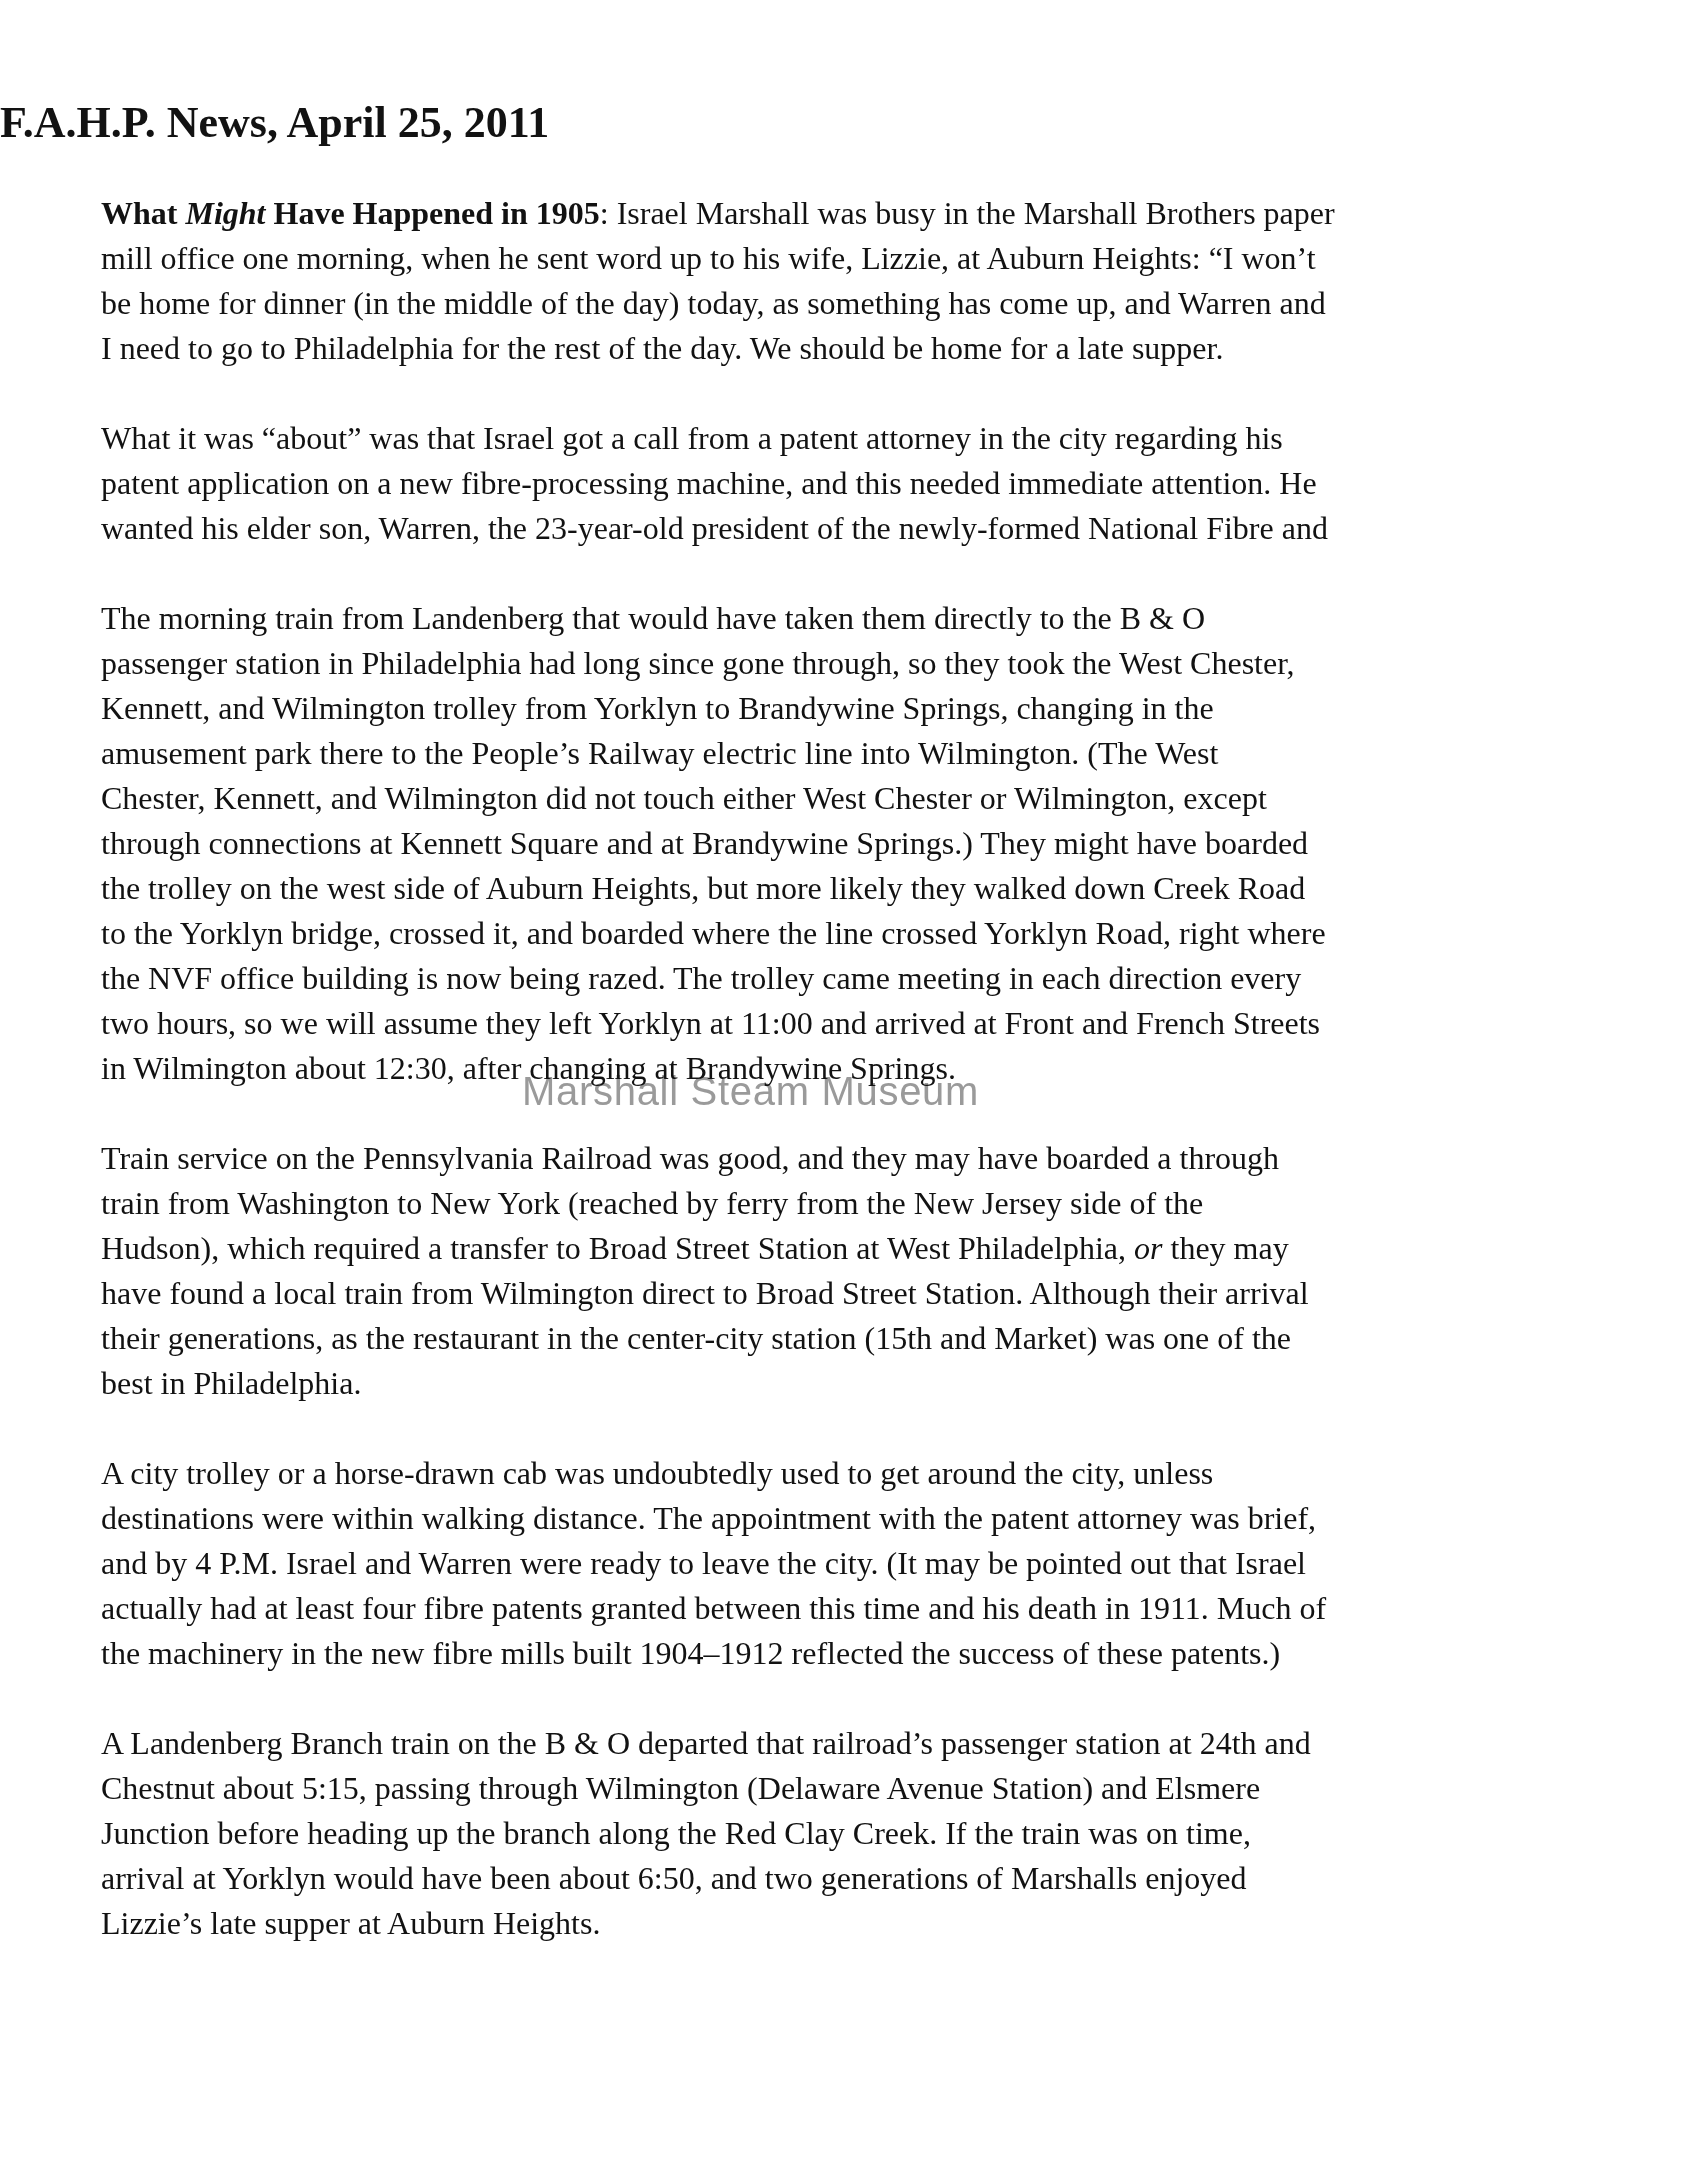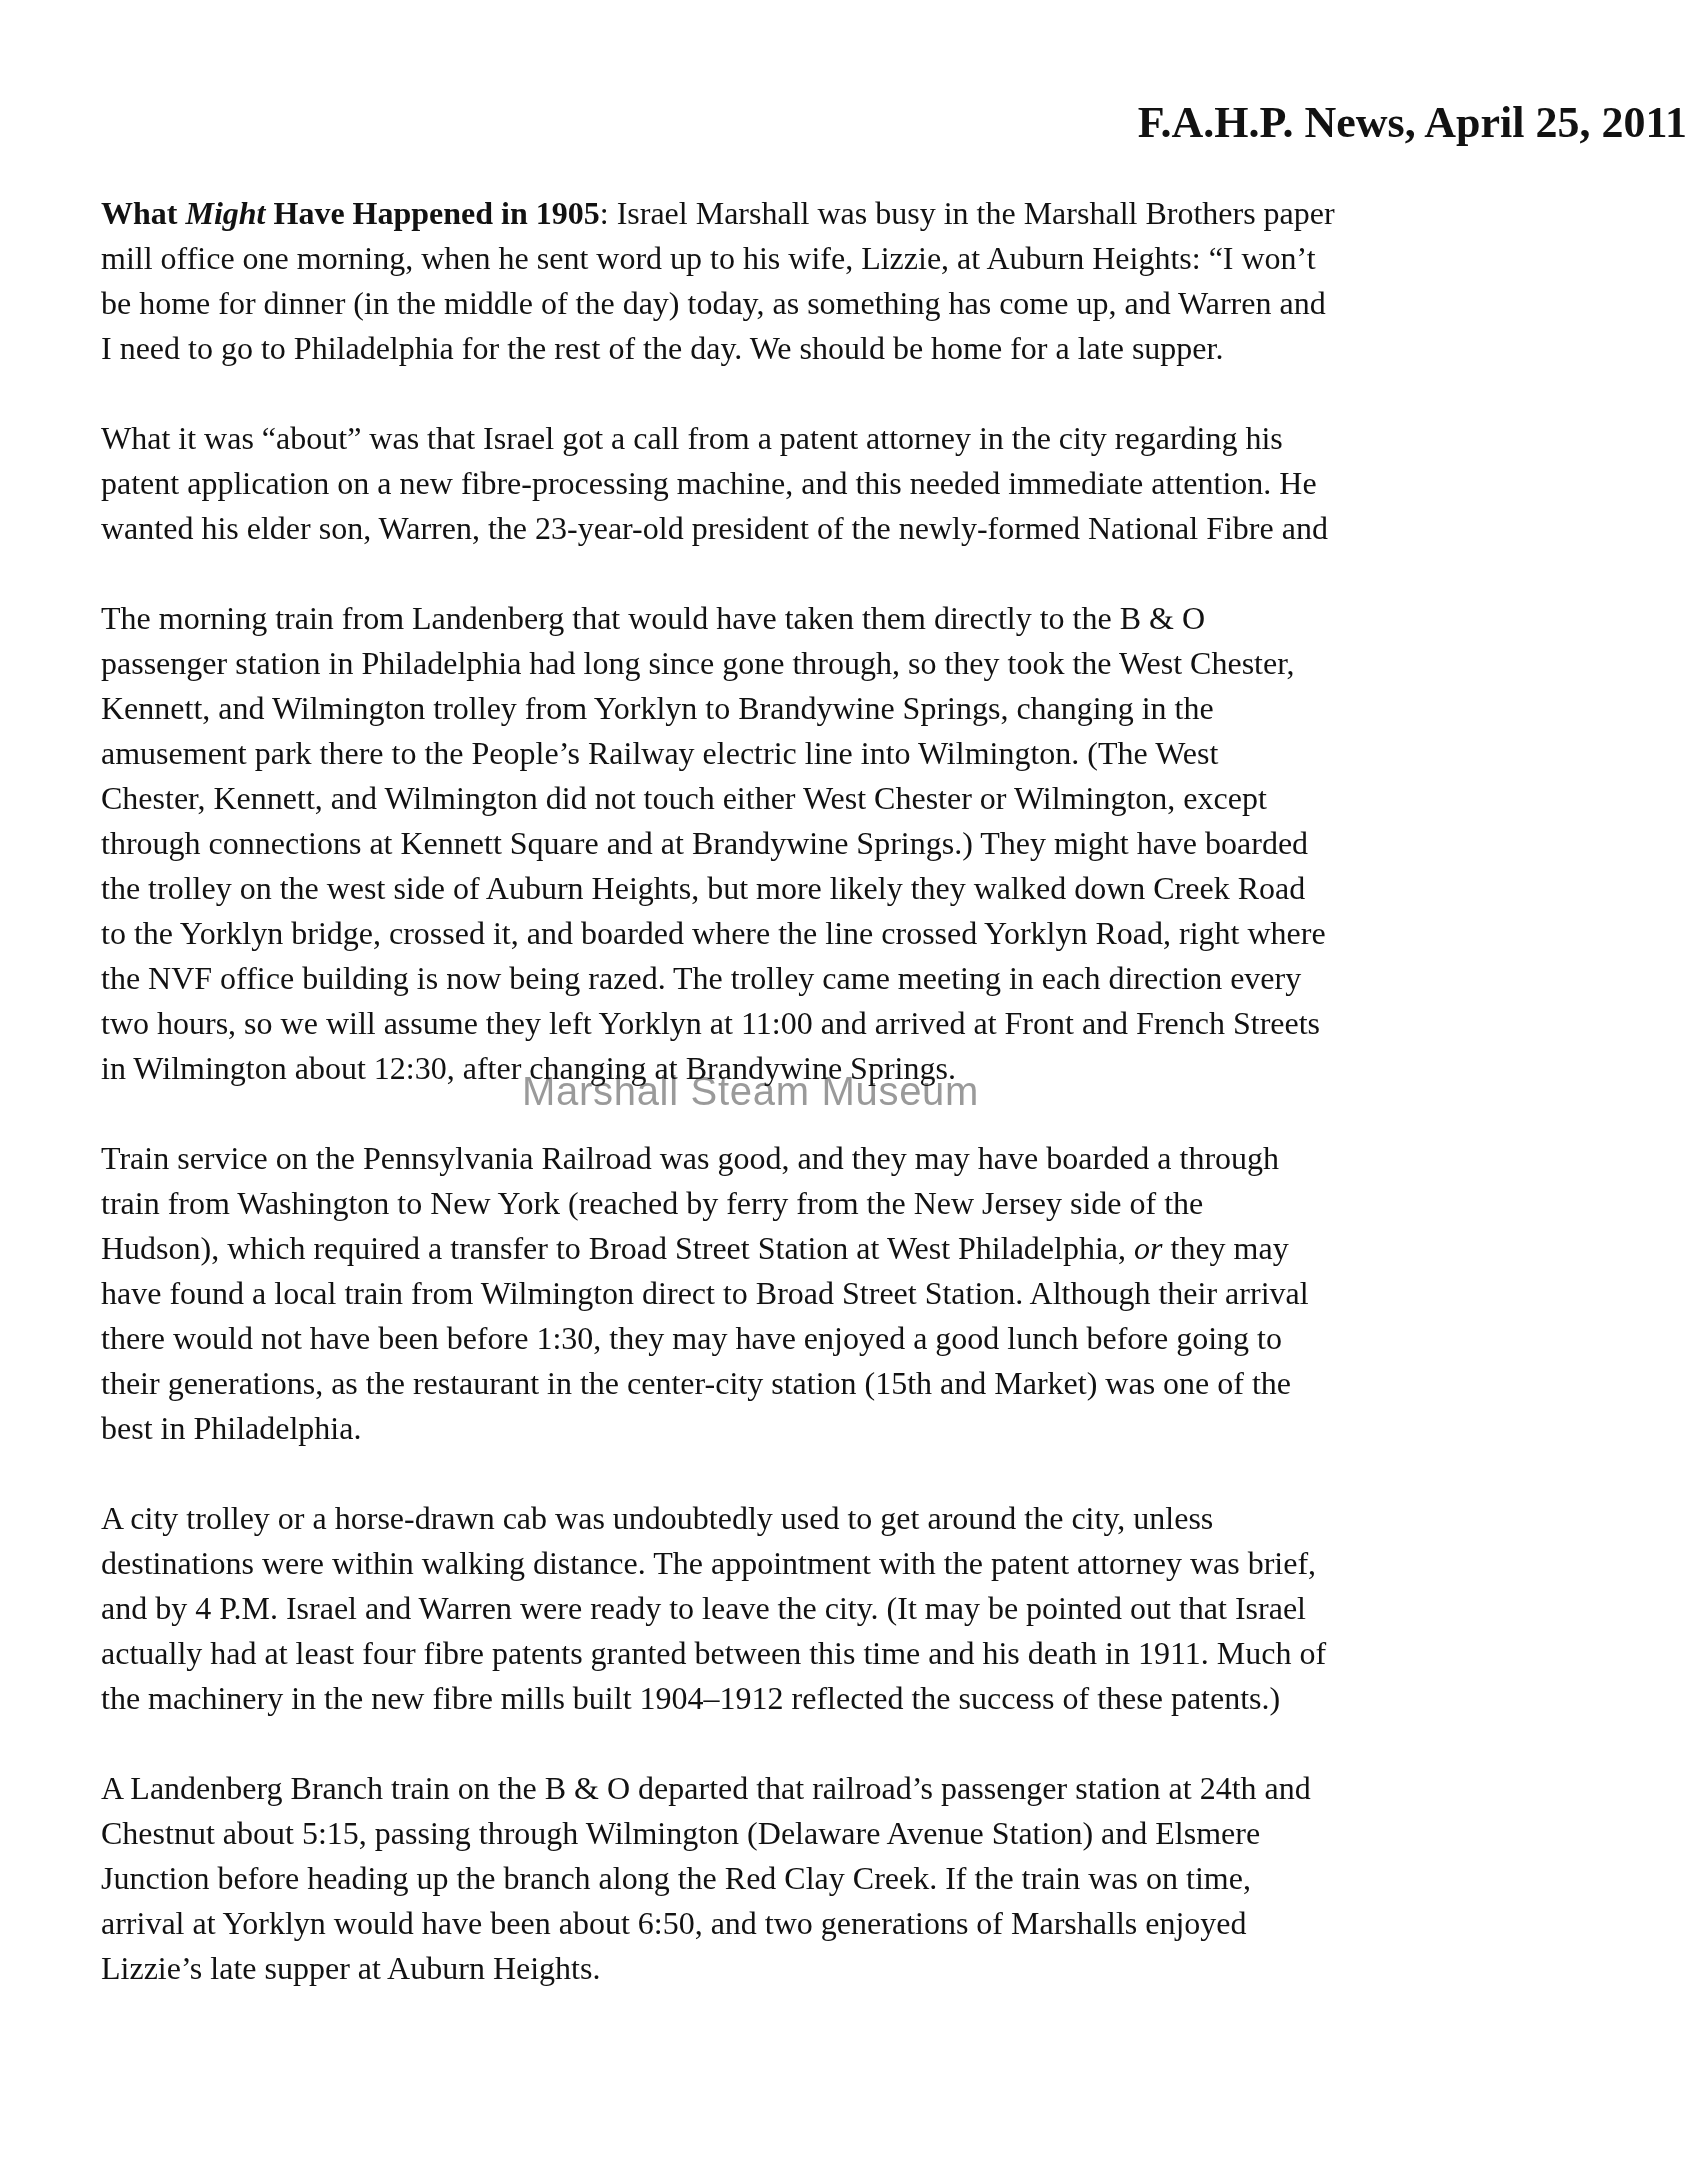--- a/index.html
+++ b/index.html
@@ -22,21 +22,21 @@
     color: #7e7e7e;
     opacity: 0.78;
     letter-spacing: 0.7px;
     white-space: pre;
   }
   .doc-title {
     position: absolute;
     top: 101px;
     left: 0;
     width: 100%;
-    text-align: right;
+    text-align: left;
     font-weight: bold;
     font-size: 44px;
     line-height: 1;
     margin: 0;
   }
   .doc-body {
     position: absolute;
     left: 101px;
     top: 191px;
     width: 1504px;
@@ -78,21 +78,20 @@
         <div class="line">to the Yorklyn bridge, crossed it, and boarded where the line crossed Yorklyn Road, right where</div>
         <div class="line">the NVF office building is now being razed. The trolley came meeting in each direction every</div>
         <div class="line">two hours, so we will assume they left Yorklyn at 11:00 and arrived at Front and French Streets</div>
         <div class="line">in Wilmington about 12:30, after changing at Brandywine Springs.</div>
       </div>
       <div class="para">
         <div class="line">Train service on the Pennsylvania Railroad was good, and they may have boarded a through</div>
         <div class="line">train from Washington to New York (reached by ferry from the New Jersey side of the</div>
         <div class="line">Hudson), which required a transfer to Broad Street Station at West Philadelphia, <i>or</i> they may</div>
         <div class="line">have found a local train from Wilmington direct to Broad Street Station. Although their arrival</div>
-        <div class="line">there would not have been before 1:30, they may have enjoyed a good lunch before going to</div>
         <div class="line">their generations, as the restaurant in the center-city station (15th and Market) was one of the</div>
         <div class="line">best in Philadelphia.</div>
       </div>
       <div class="para">
         <div class="line">A city trolley or a horse-drawn cab was undoubtedly used to get around the city, unless</div>
         <div class="line">destinations were within walking distance. The appointment with the patent attorney was brief,</div>
         <div class="line">and by 4 P.M. Israel and Warren were ready to leave the city. (It may be pointed out that Israel</div>
         <div class="line">actually had at least four fibre patents granted between this time and his death in 1911. Much of</div>
         <div class="line">the machinery in the new fibre mills built 1904–1912 reflected the success of these patents.)</div>
       </div>

